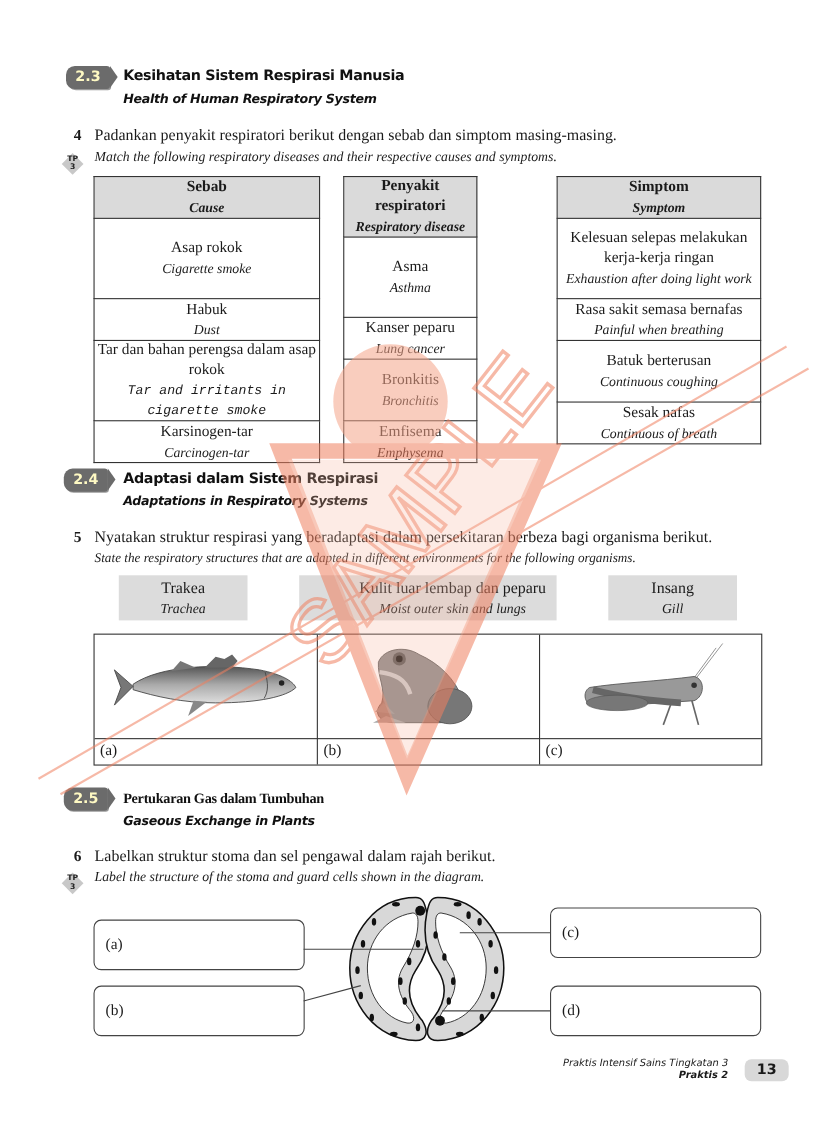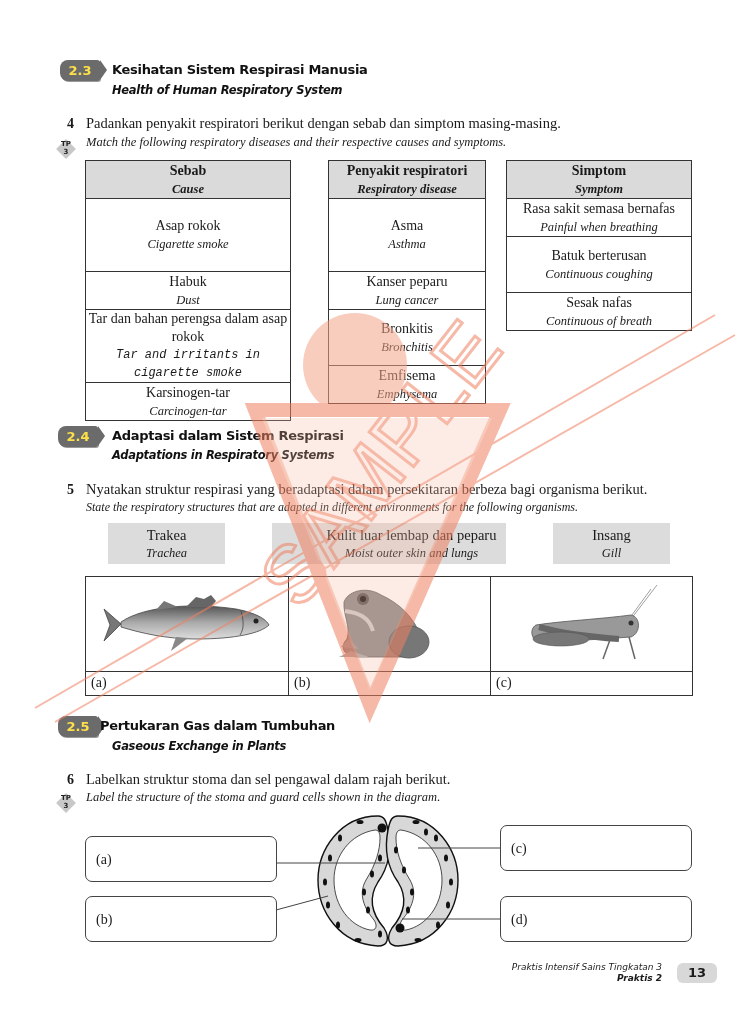--- a/index.html
+++ b/index.html
@@ -1,18 +1,18 @@
 <!DOCTYPE html>
 <html><head>
 <meta charset="utf-8">
 <style>
   html, body { margin: 0; padding: 0; background: #ffffff; }
   body { width: 750px; height: 1026px; position: relative; overflow: hidden; font-family: "Liberation Serif", serif; color: #1a1a1a; }
   .abs { position: absolute; }
-  .sec-badge { position: absolute; height: 21px; width: 40px; background: #6b6b6b; color: #fde047; font-family: "DejaVu Sans", sans-serif; font-weight: bold; font-size: 13px; line-height: 21px; text-align: center; border-radius: 8px 3px 3px 8px; box-shadow: 1px 1px 0 #999; }
+  .sec-badge { position: absolute; height: 21px; width: 40px; background: #6b6b6b; color: #fef9c3; font-family: "DejaVu Sans", sans-serif; font-weight: bold; font-size: 13px; line-height: 21px; text-align: center; border-radius: 8px 3px 3px 8px; box-shadow: 1px 1px 0 #999; }
   .sec-badge::after { content: ""; position: absolute; right: -7px; top: 0; width: 0; height: 0; border-top: 10.5px solid transparent; border-bottom: 10.5px solid transparent; border-left: 7px solid #6b6b6b; }
   .sec-title { position: absolute; font-family: "DejaVu Sans", sans-serif; font-weight: bold; font-size: 13px; color: #111; letter-spacing: -0.3px; }
   .sec-sub { position: absolute; font-family: "DejaVu Sans", sans-serif; font-weight: bold; font-style: italic; font-size: 11.5px; color: #111; letter-spacing: -0.3px; }
   .qnum { position: absolute; font-weight: bold; font-size: 14px; }
   .qtext { position: absolute; font-size: 14.5px; }
   .qtext-en { position: absolute; font-size: 12.5px; font-style: italic; }
   .tp { position: absolute; width: 20px; height: 20px; }
   .tp .dia { position: absolute; left: 0; top: 0; width: 14px; height: 14px; background: #c8c8c8; transform: rotate(45deg); margin: 3px; }
   .tp .lbl { position: absolute; left: 0; top: 1px; width: 20px; text-align: center; font-family: "DejaVu Sans", sans-serif; font-weight: bold; font-size: 7px; line-height: 8px; color: #222; }
   table.mt { position: absolute; border-collapse: collapse; table-layout: fixed; }
@@ -56,21 +56,21 @@
       </tr>
   <tr style="height:56px;">
         <td><span>Tar dan bahan perengsa dalam asap rokok</span><span class="en" style="font-size:12px;font-family:Liberation Mono, monospace;">Tar and irritants in cigarette smoke</span></td>
       </tr>
   <tr style="height:38px;">
         <td><span>Karsinogen-tar</span><span class="en">Carcinogen-tar</span></td>
       </tr>
 </tbody>
   </table>
 
-<table class="mt" style="left:328px;top:160px;width:158px;">
+<table class="mt" style="left:312px;top:160px;width:122px;">
   <tbody>
       <tr style="height:38px;">
         <th><span>Penyakit respiratori</span><span class="en">Respiratory disease</span></th>
       </tr>
   <tr style="height:73px;">
         <td><span>Asma</span><span class="en">Asthma</span></td>
       </tr>
   <tr style="height:38px;">
         <td><span>Kanser peparu</span><span class="en">Lung cancer</span></td>
       </tr>
@@ -80,20 +80,23 @@
   <tr style="height:38px;">
         <td><span>Emfisema</span><span class="en">Emphysema</span></td>
       </tr>
 </tbody>
   </table>
 
 <table class="mt" style="left:506px;top:160px;width:186px;">
   <tbody>
       <tr style="height:38px;">
         <th><span>Simptom</span><span class="en">Symptom</span></th>
+      </tr>
+  <tr style="height:73px;">
+        <td><span>Kelesuan selepas melakukan kerja-kerja ringan</span><span class="en">Exhaustion after doing light work</span></td>
       </tr>
   <tr style="height:38px;">
         <td><span>Rasa sakit semasa bernafas</span><span class="en">Painful when breathing</span></td>
       </tr>
   <tr style="height:56px;">
         <td><span>Batuk berterusan</span><span class="en">Continuous coughing</span></td>
       </tr>
   <tr style="height:38px;">
         <td><span>Sesak nafas</span><span class="en">Continuous of breath</span></td>
       </tr>
@@ -153,21 +156,21 @@
       <line x1="138" y1="60" x2="144" y2="82" stroke="#666" stroke-width="1.5"></line>
       <circle cx="140" cy="46" r="2.5" fill="#333"></circle>
     </svg>
   </div>
   <div class="org-lab" style="left:0;width:203px;">(a)</div>
   <div class="org-lab" style="left:203px;width:202px;">(b)</div>
   <div class="org-lab" style="left:405px;width:201px;border-right:none;">(c)</div>
 </div>
 
 <div class="sec-badge" style="left:58px;top:716px;">2.5</div>
-<div class="sec-title" style="left:100px;top:718px;">Pertukaran Gas dalam Tumbuhan</div>
+<div class="sec-title" style="left:112px;top:718px;font-family:Liberation Serif, serif;">Pertukaran Gas dalam Tumbuhan</div>
 <div class="sec-sub" style="left:112px;top:739px;">Gaseous Exchange in Plants</div>
 
 <div class="qnum" style="left:67px;top:772px;">6</div>
 <div class="qtext" style="left:86px;top:771px;">Labelkan struktur stoma dan sel pengawal dalam rajah berikut.</div>
 <div class="tp" style="left:56px;top:793px;">
     <div class="dia"></div>
     <div class="lbl"><span>TP</span><br><span>3</span></div>
   </div>
 <div class="qtext-en" style="left:86px;top:790px;">Label the structure of the stoma and guard cells shown in the diagram.</div>
 

